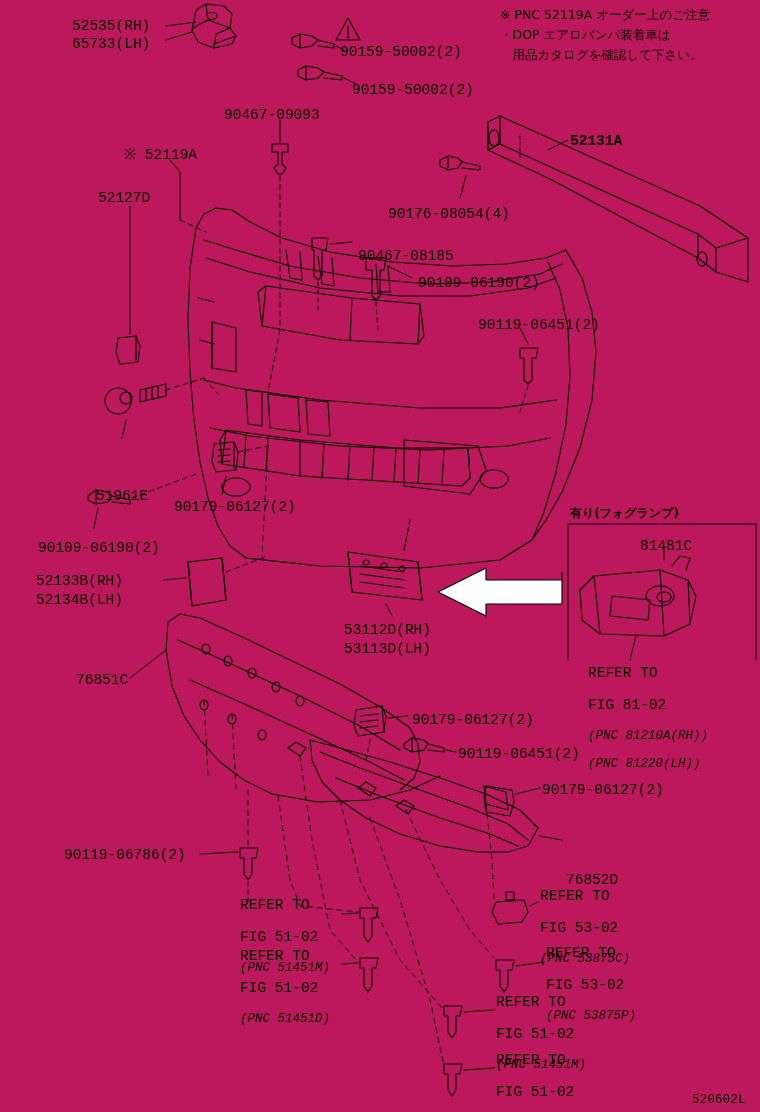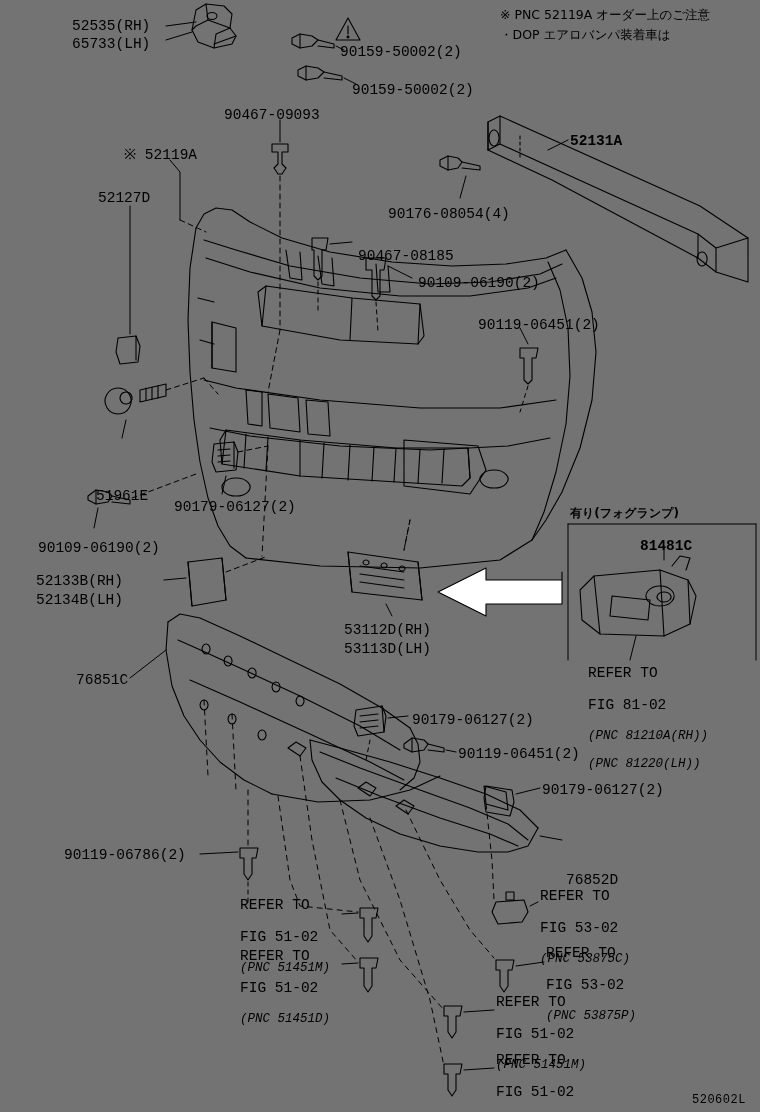--- a/index.html
+++ b/index.html
@@ -4,21 +4,21 @@
 <style>
   html, body {
     margin: 0;
     padding: 0;
     background: #ffffff;
   }
   #page {
     position: relative;
     width: 760px;
     height: 1112px;
-    background: #737373;
+    background: #be185d;
     font-family: "Liberation Mono", monospace;
     color: #000000;
     overflow: hidden;
   }
   .lbl {
     position: absolute;
     font-family: "Liberation Mono", monospace;
     font-size: 14.5px;
     line-height: 16px;
     letter-spacing: 0px;
@@ -366,20 +366,21 @@
         <path d="M268 446 L262 556"></path>
         <path d="M410 520 L404 550"></path>
       </g>
 
     </g>
   </svg>
 
   <div class="note-box" style="left:498px; top:4px; width:258px; height:62px; border:none;"></div>
   <div class="lbl jp" style="left:500px; top:6px;">※ PNC 52119A オーダー上のご注意</div>
   <div class="lbl jp" style="left:500px; top:26px;">・DOP エアロバンパ装着車は</div>
+  <div class="lbl jp" style="left:500px; top:46px;">　用品カタログを確認して下さい。</div>
 
   <div class="lbl jp2" style="left:570px; top:506px;">有り(フォグランプ)</div>
 
   <div class="lbl" style="left:72px; top:18px;">52535(RH)</div>
   <div class="lbl" style="left:72px; top:36px;">65733(LH)</div>
   <div class="lbl" style="left:340px; top:44px;">90159-50002(2)</div>
   <div class="lbl" style="left:352px; top:82px;">90159-50002(2)</div>
   <div class="lbl" style="left:224px; top:107px;">90467-09093</div>
   <div class="lbl" style="left:570px; top:133px;font-weight:bold;">52131A</div>
   <div class="lbl" style="left:124px; top:147px;">※ 52119A</div>
@@ -388,21 +389,21 @@
   <div class="lbl" style="left:358px; top:248px;">90467-08185</div>
   <div class="lbl" style="left:418px; top:275px;">90109-06190(2)</div>
   <div class="lbl" style="left:478px; top:317px;">90119-06451(2)</div>
   <div class="lbl" style="left:96px; top:444px;margin-top:44px;">51961E</div>
   <div class="lbl" style="left:174px; top:499px;">90179-06127(2)</div>
   <div class="lbl" style="left:38px; top:540px;">90109-06190(2)</div>
   <div class="lbl" style="left:36px; top:573px;">52133B(RH)</div>
   <div class="lbl" style="left:36px; top:592px;">52134B(LH)</div>
   <div class="lbl" style="left:344px; top:622px;">53112D(RH)</div>
   <div class="lbl" style="left:344px; top:641px;">53113D(LH)</div>
-  <div class="lbl" style="left:640px; top:538px;font-weight:bold;">81481C</div>
+  <div class="lbl" style="left:640px; top:538px;">81481C</div>
   <div class="lbl" style="left:76px; top:672px;">76851C</div>
   <div class="lbl" style="left:412px; top:712px;">90179-06127(2)</div>
   <div class="lbl" style="left:458px; top:746px;">90119-06451(2)</div>
   <div class="lbl" style="left:542px; top:782px;">90179-06127(2)</div>
   <div class="lbl" style="left:566px; top:836px;margin-top:36px;">76852D</div>
   <div class="lbl" style="left:64px; top:847px;">90119-06786(2)</div>
 
   <div style="position:absolute; left:588px; top:665px;">
     <div class="lbl" style="position:relative; left:0; top:0;">REFER TO</div>
     <div class="lbl" style="position:relative; left:0; top:16px;">FIG 81-02</div>

